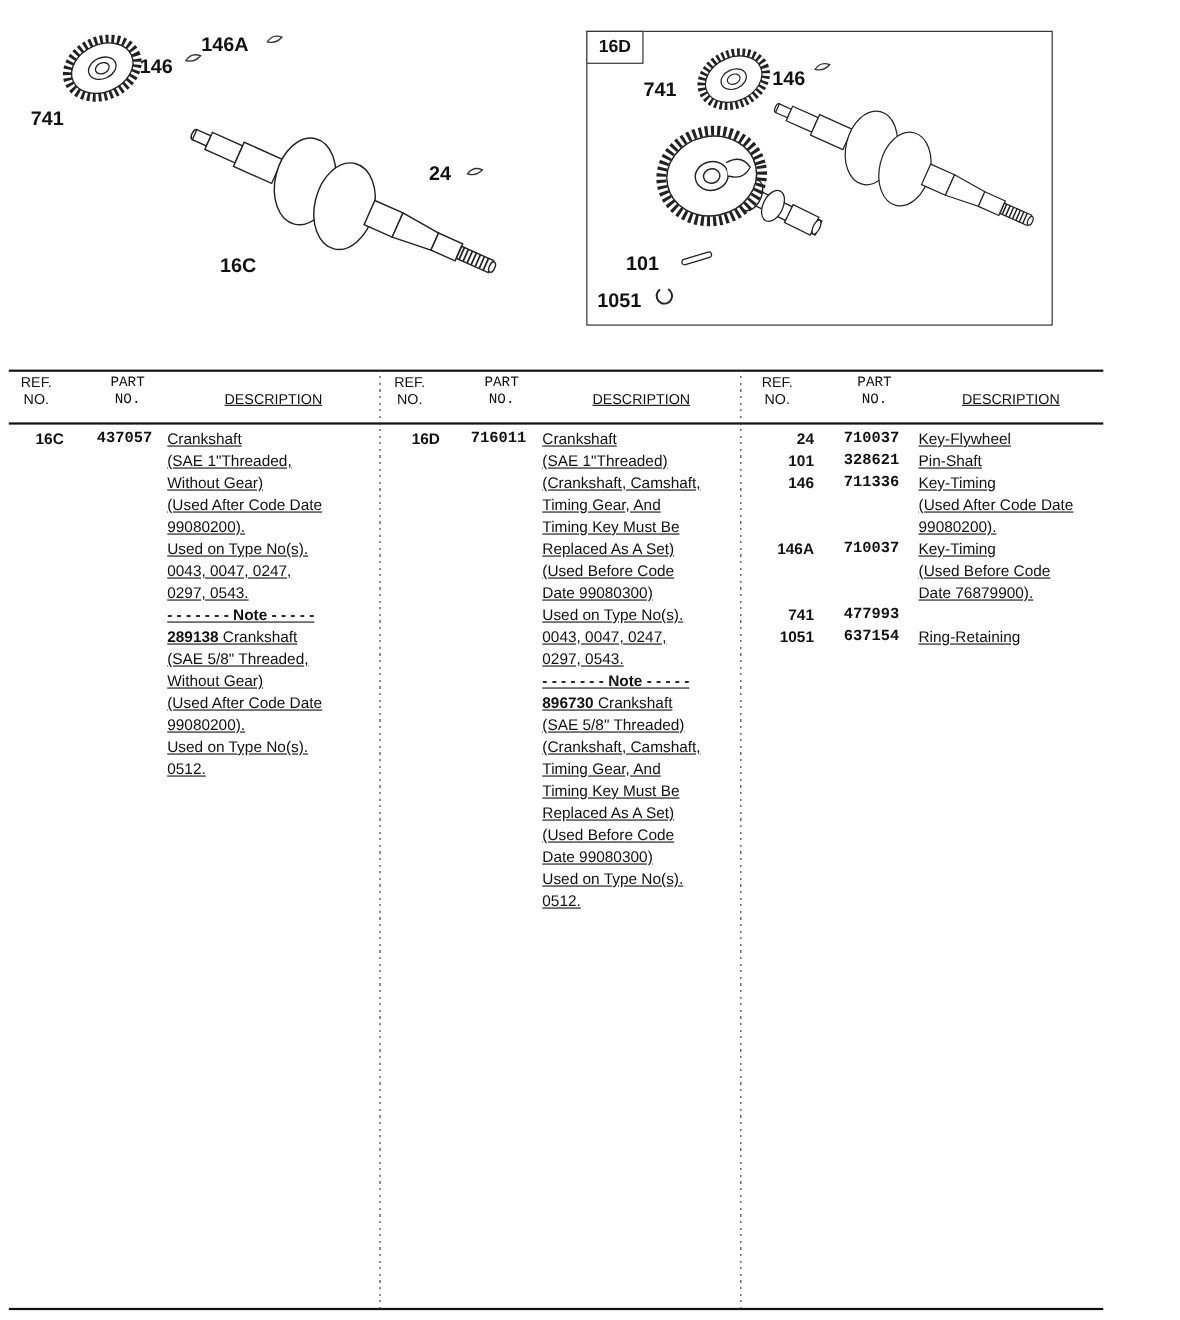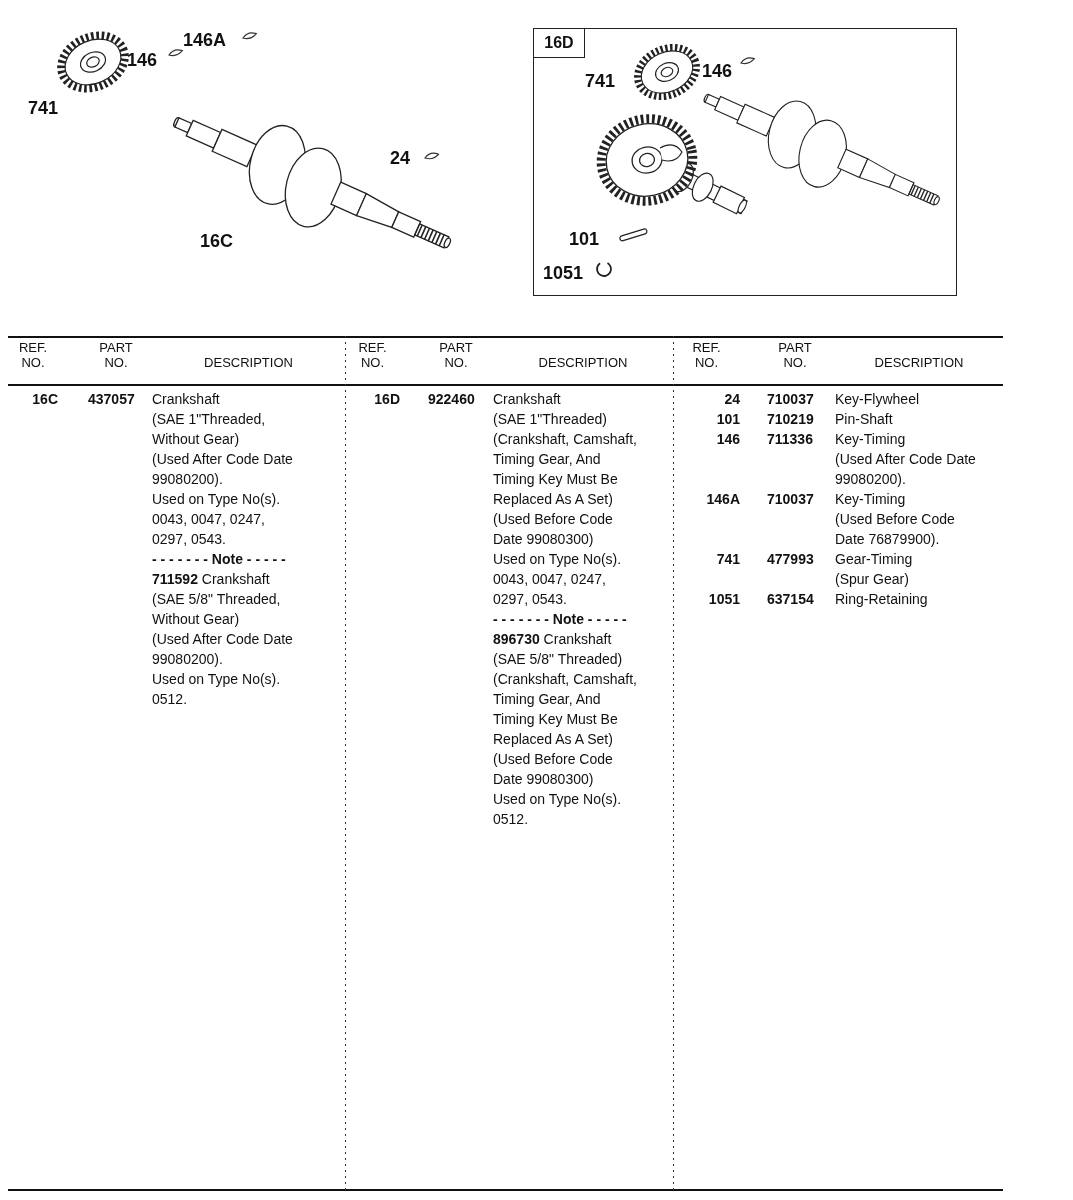--- a/index.html
+++ b/index.html
@@ -27,22 +27,22 @@
   .colw1 { width: 328px; }
   .colw2 { width: 330px; }
 
   .header-row { height: 40px; display: flex; align-items: flex-end; padding-bottom: 6px; font-size: 13px; }
   .header-row .cell-ref, .header-row .cell-part { font-weight: 400; text-align: center; line-height: 15px; }
   .header-row .cell-desc { text-align: center; line-height: 15px; }
 
   .col-body { padding-top: 13px; }
   .entry { display: flex; align-items: flex-start; font-size: 14px; line-height: 20px; }
   .cell-ref  { font-weight: 700; text-align: right; flex: none; }
-  .cell-part { font-weight: 700; flex: none; }
-  .cell-desc { flex: 1; }
+  .cell-part { font-weight: 700; flex: none; font-family: Liberation Mono, monospace; }
+  .cell-desc { flex: 1; text-decoration: underline; }
 
   .colw0 .cell-ref { width: 50px; }  .colw0 .cell-part { margin-left: 30px; width: 56px; } .colw0 .cell-desc { margin-left: 8px; }
   .colw1 .cell-ref { width: 55px; }  .colw1 .cell-part { margin-left: 28px; width: 56px; } .colw1 .cell-desc { margin-left: 9px; }
   .colw2 .cell-ref { width: 67px; }  .colw2 .cell-part { margin-left: 27px; width: 56px; } .colw2 .cell-desc { margin-left: 12px; }
 
   .desc-line b { font-weight: 700; }
 </style>
 </head>
 <body>
 
@@ -151,21 +151,21 @@
             <div class="cell-desc">
               <div class="desc-line">Crankshaft</div>
               <div class="desc-line">(SAE 1"Threaded,</div>
               <div class="desc-line">Without Gear)</div>
               <div class="desc-line">(Used After Code Date</div>
               <div class="desc-line">99080200).</div>
               <div class="desc-line">Used on Type No(s).</div>
               <div class="desc-line">0043, 0047, 0247,</div>
               <div class="desc-line">0297, 0543.</div>
               <div class="desc-line"><b>- - - - - - - Note - - - - -</b></div>
-              <div class="desc-line"><b>711592</b> Crankshaft</div>
+              <div class="desc-line"><b>289138</b> Crankshaft</div>
               <div class="desc-line">(SAE 5/8" Threaded,</div>
               <div class="desc-line">Without Gear)</div>
               <div class="desc-line">(Used After Code Date</div>
               <div class="desc-line">99080200).</div>
               <div class="desc-line">Used on Type No(s).</div>
               <div class="desc-line">0512.</div>
             </div>
           </div>
         </div>
     </div>
@@ -179,21 +179,21 @@
             <div>PART</div>
             <div>NO.</div>
           </div>
         <div class="cell-desc">
             <div>DESCRIPTION</div>
           </div>
       </div>
       <div class="col-body">
           <div class="entry">
             <div class="cell-ref">16D</div>
-            <div class="cell-part">922460</div>
+            <div class="cell-part">716011</div>
             <div class="cell-desc">
               <div class="desc-line">Crankshaft</div>
               <div class="desc-line">(SAE 1"Threaded)</div>
               <div class="desc-line">(Crankshaft, Camshaft,</div>
               <div class="desc-line">Timing Gear, And</div>
               <div class="desc-line">Timing Key Must Be</div>
               <div class="desc-line">Replaced As A Set)</div>
               <div class="desc-line">(Used Before Code</div>
               <div class="desc-line">Date 99080300)</div>
               <div class="desc-line">Used on Type No(s).</div>
@@ -231,21 +231,21 @@
       <div class="col-body">
           <div class="entry">
             <div class="cell-ref">24</div>
             <div class="cell-part">710037</div>
             <div class="cell-desc">
               <div class="desc-line">Key-Flywheel</div>
             </div>
           </div>
           <div class="entry">
             <div class="cell-ref">101</div>
-            <div class="cell-part">710219</div>
+            <div class="cell-part">328621</div>
             <div class="cell-desc">
               <div class="desc-line">Pin-Shaft</div>
             </div>
           </div>
           <div class="entry">
             <div class="cell-ref">146</div>
             <div class="cell-part">711336</div>
             <div class="cell-desc">
               <div class="desc-line">Key-Timing</div>
               <div class="desc-line">(Used After Code Date</div>
@@ -257,24 +257,20 @@
             <div class="cell-part">710037</div>
             <div class="cell-desc">
               <div class="desc-line">Key-Timing</div>
               <div class="desc-line">(Used Before Code</div>
               <div class="desc-line">Date 76879900).</div>
             </div>
           </div>
           <div class="entry">
             <div class="cell-ref">741</div>
             <div class="cell-part">477993</div>
-            <div class="cell-desc">
-              <div class="desc-line">Gear-Timing</div>
-              <div class="desc-line">(Spur Gear)</div>
-            </div>
           </div>
           <div class="entry">
             <div class="cell-ref">1051</div>
             <div class="cell-part">637154</div>
             <div class="cell-desc">
               <div class="desc-line">Ring-Retaining</div>
             </div>
           </div>
         </div>
     </div>

